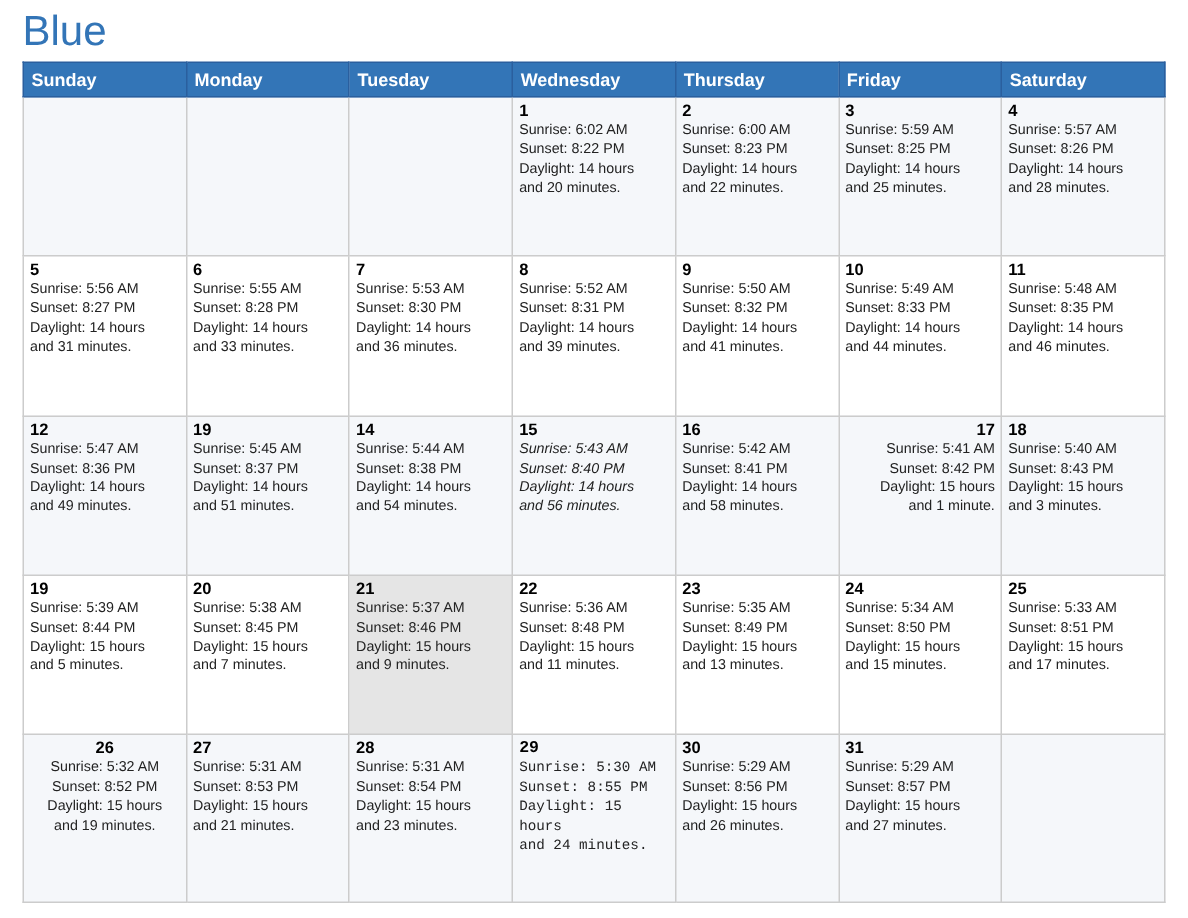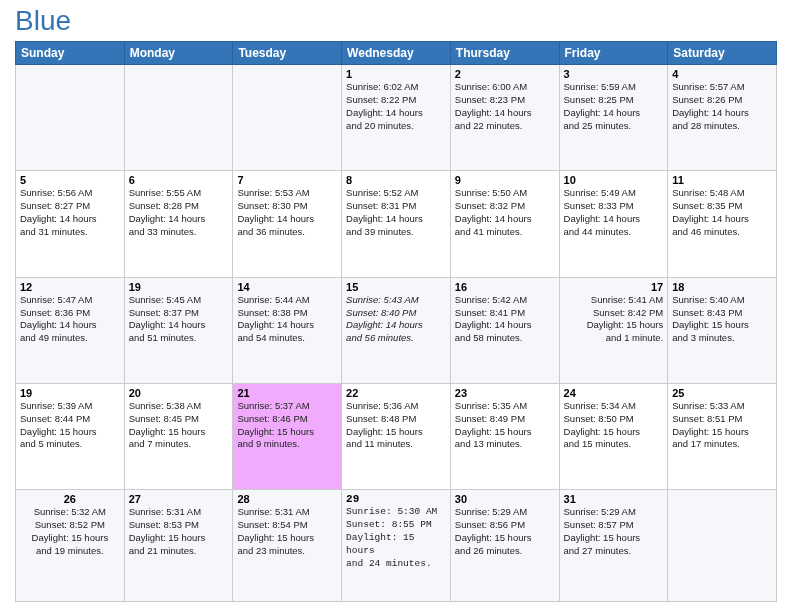--- a/index.html
+++ b/index.html
@@ -262,21 +262,21 @@
 Daylight: 15 hours
 and 5 minutes.</div>
           </td>
           <td style="background: rgb(255, 255, 255);">
             <span class="day-number">20</span>
             <div class="day-info" style="white-space: pre-line;">Sunrise: 5:38 AM
 Sunset: 8:45 PM
 Daylight: 15 hours
 and 7 minutes.</div>
           </td>
-          <td style="background: #f0abfc;">
+          <td style="background: #e5e5e5;">
             <span class="day-number">21</span>
             <div class="day-info" style="white-space: pre-line;">Sunrise: 5:37 AM
 Sunset: 8:46 PM
 Daylight: 15 hours
 and 9 minutes.</div>
           </td>
           <td style="background: rgb(255, 255, 255);">
             <span class="day-number">22</span>
             <div class="day-info" style="white-space: pre-line;">Sunrise: 5:36 AM
 Sunset: 8:48 PM

